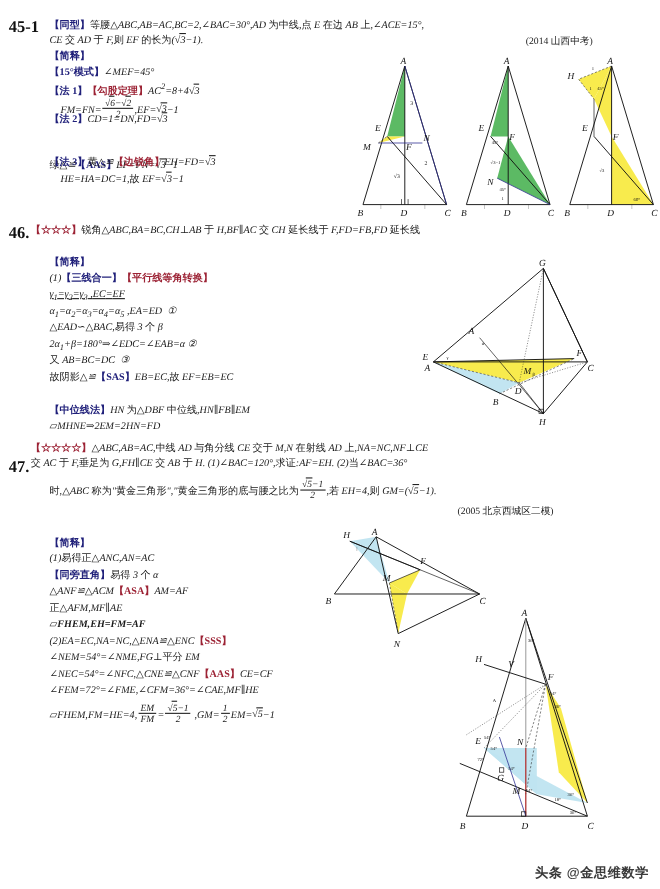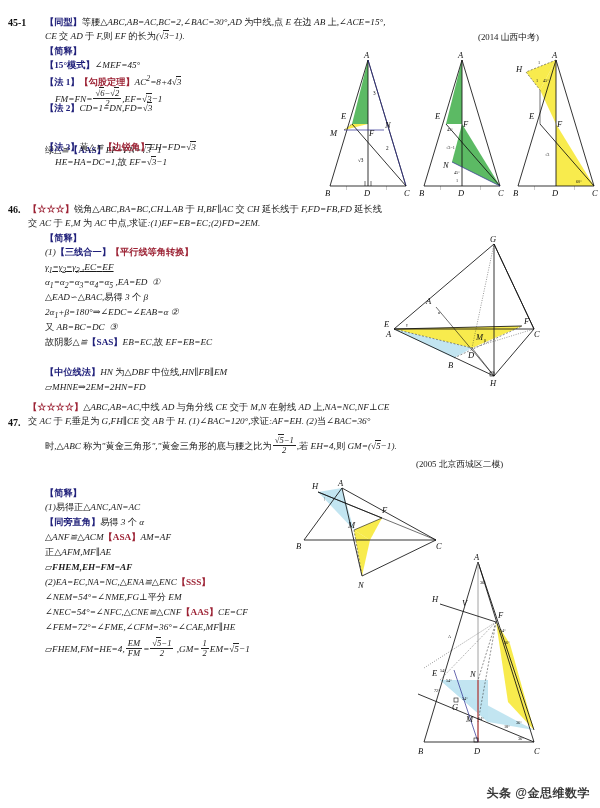--- a/index.html
+++ b/index.html
@@ -8,21 +8,21 @@
     font-family:"Liberation Serif","DejaVu Serif",serif;
     color:#1a1a1a;position:relative;overflow:hidden;
   }
   .page{position:absolute;inset:0;}
 
   
   .ln{position:absolute;white-space:nowrap;font-size:9.2px;line-height:1;}
   .it{font-style:italic;}
   .bk{color:#20207a;font-weight:bold;font-style:normal;}
   .rd{color:#9c2234;font-weight:bold;font-style:normal;}
-  .num{font-weight:bold;font-size:10px;font-style:normal;color:#111;}
+  .num{font-weight:bold;font-size:15px;font-style:normal;color:#111;}
   .src{font-size:8.8px;}
   .cn{font-style:normal;}
 
   
   .fr{display:inline-block;vertical-align:-0.55em;text-align:center;font-size:8.6px;line-height:1.05;position:relative;top:-0.1em;margin:0 1px;}
   .fr .nu{display:block;padding:0 2px;}
   .fr .de{display:block;border-top:1px solid #222;padding:0 2px;}
   .sq{display:inline-block;}
   .sq .rad{font-style:normal;}
   .sq .bar{border-top:1px solid #222;padding:0 0 0 1px;margin-left:-1px;}
@@ -165,23 +165,20 @@
       <text class="lblxs" x="64" y="133">60°</text>
       <text class="lblxs" x="22" y="139">|</text>
       <text class="lblxs" x="62" y="139">|</text>
     </svg>
   </div>
 
   <div class="ln num" style="left:8px;top:205px;">46.</div>
 
   <div class="ln it" style="left:28px;top:205px;">
     <span class="rd">【☆☆☆】</span><span class="cn">锐角</span>△<span class="it">ABC</span>,<span class="it">BA</span>=<span class="it">BC</span>,<span class="it">CH</span>⊥<span class="it">AB</span> <span class="cn">于</span> <span class="it">H</span>,<span class="it">BF</span>∥<span class="it">AC</span> <span class="cn">交</span> <span class="it">CH</span> <span class="cn">延长线于</span> <span class="it">F</span>,<span class="it">FD</span>=<span class="it">FB</span>,<span class="it">FD</span> <span class="cn">延长线</span>
-  </div>
-  <div class="ln it" style="left:28px;top:219px;">
-    <span class="cn">交</span> <span class="it">AC</span> <span class="cn">于</span> <span class="it">E</span>,<span class="it">M</span> <span class="cn">为</span> <span class="it">AC</span> <span class="cn">中点</span>,<span class="cn">求证</span>:(1)<span class="it">EF</span>=<span class="it">EB</span>=<span class="it">EC</span>;(2)<span class="it">FD</span>=2<span class="it">EM</span>.
   </div>
 
   <div class="ln bk" style="left:45px;top:234px;">【简释】</div>
 
   <div class="ln it" style="left:45px;top:248px;">
     (1)<span class="bk">【三线合一】</span><span class="rd">【平行线等角转换】</span>
   </div>
   <div class="ln it" style="left:45px;top:263px;text-decoration:underline;">
     γ<sub>1</sub>=γ<sub>2</sub>=γ<sub>3</sub> ,<span class="it">EC</span>=<span class="it">EF</span>
   </div>

